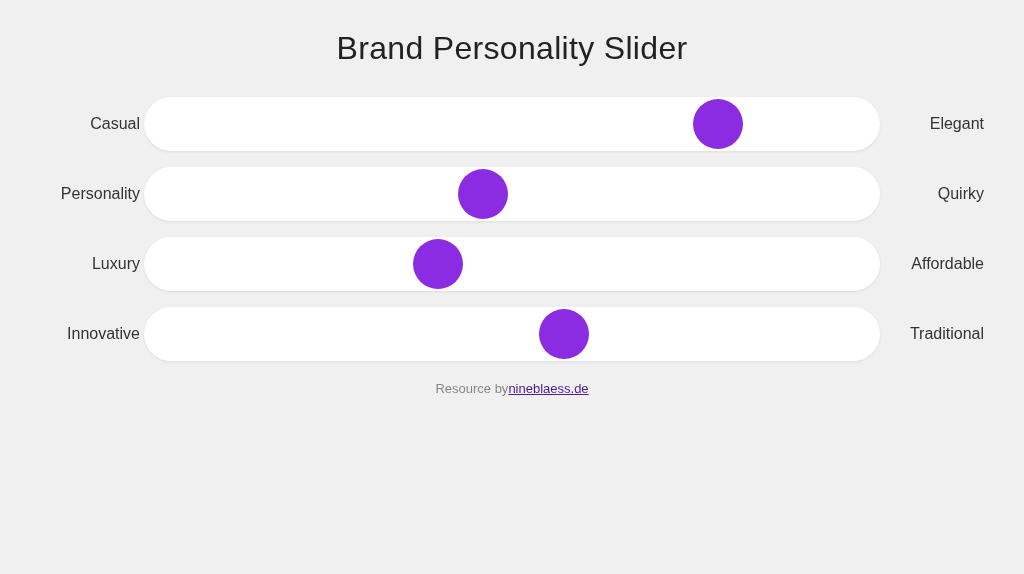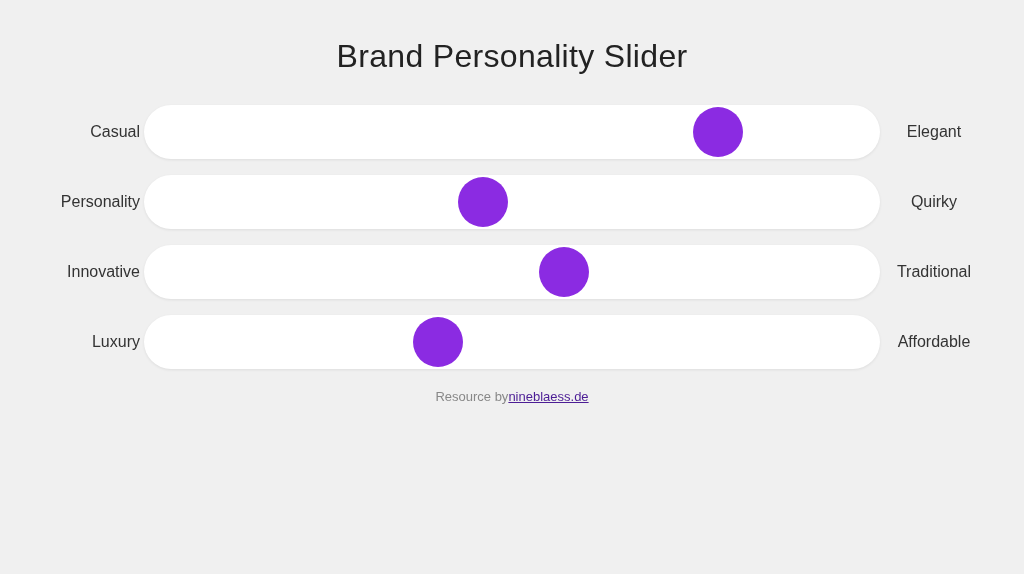--- a/index.html
+++ b/index.html
@@ -21,21 +21,21 @@
     }
 
     .page-container {
       width: 1024px;
       height: 574px;
       background-color: #f0f0f0;
       display: flex;
       flex-direction: column;
       align-items: center;
       justify-content: flex-start;
-      padding: 38px 40px 20px;
+      padding: 30px 40px 20px;
     }
 
     .page-title {
       font-size: 32px;
       font-weight: 500;
       color: #222;
       margin-bottom: 30px;
       letter-spacing: 0.01em;
     }
 
@@ -56,21 +56,21 @@
     .slider-label-left {
       width: 100px;
       text-align: right;
       font-size: 16px;
       color: #333;
       flex-shrink: 0;
     }
 
     .slider-label-right {
       width: 100px;
-      text-align: center;
+      text-align: right;
       font-size: 16px;
       color: #333;
       flex-shrink: 0;
     }
 
     .slider-track-container {
       flex: 1;
       position: relative;
       height: 54px;
       display: flex;
@@ -129,36 +129,36 @@
       <div class="slider-row">
         <span class="slider-label-left">Personality</span>
         <div class="slider-track-container">
           <div class="slider-track">
             <div class="slider-thumb" style="left: calc(46% - 25px);"></div>
           </div>
         </div>
         <span class="slider-label-right">Quirky</span>
       </div>
       <div class="slider-row">
+        <span class="slider-label-left">Luxury</span>
+        <div class="slider-track-container">
+          <div class="slider-track">
+            <div class="slider-thumb" style="left: calc(40% - 25px);"></div>
+          </div>
+        </div>
+        <span class="slider-label-right">Affordable</span>
+      </div>
+      <div class="slider-row">
         <span class="slider-label-left">Innovative</span>
         <div class="slider-track-container">
           <div class="slider-track">
             <div class="slider-thumb" style="left: calc(57% - 25px);"></div>
           </div>
         </div>
         <span class="slider-label-right">Traditional</span>
-      </div>
-      <div class="slider-row">
-        <span class="slider-label-left">Luxury</span>
-        <div class="slider-track-container">
-          <div class="slider-track">
-            <div class="slider-thumb" style="left: calc(40% - 25px);"></div>
-          </div>
-        </div>
-        <span class="slider-label-right">Affordable</span>
       </div>
     </div>
 
   <div class="footer">
     <span>Resource by</span>
     <a class="footer-link" href="#">nineblaess.de</a>
   </div>
 </div>
 
 </body></html>

